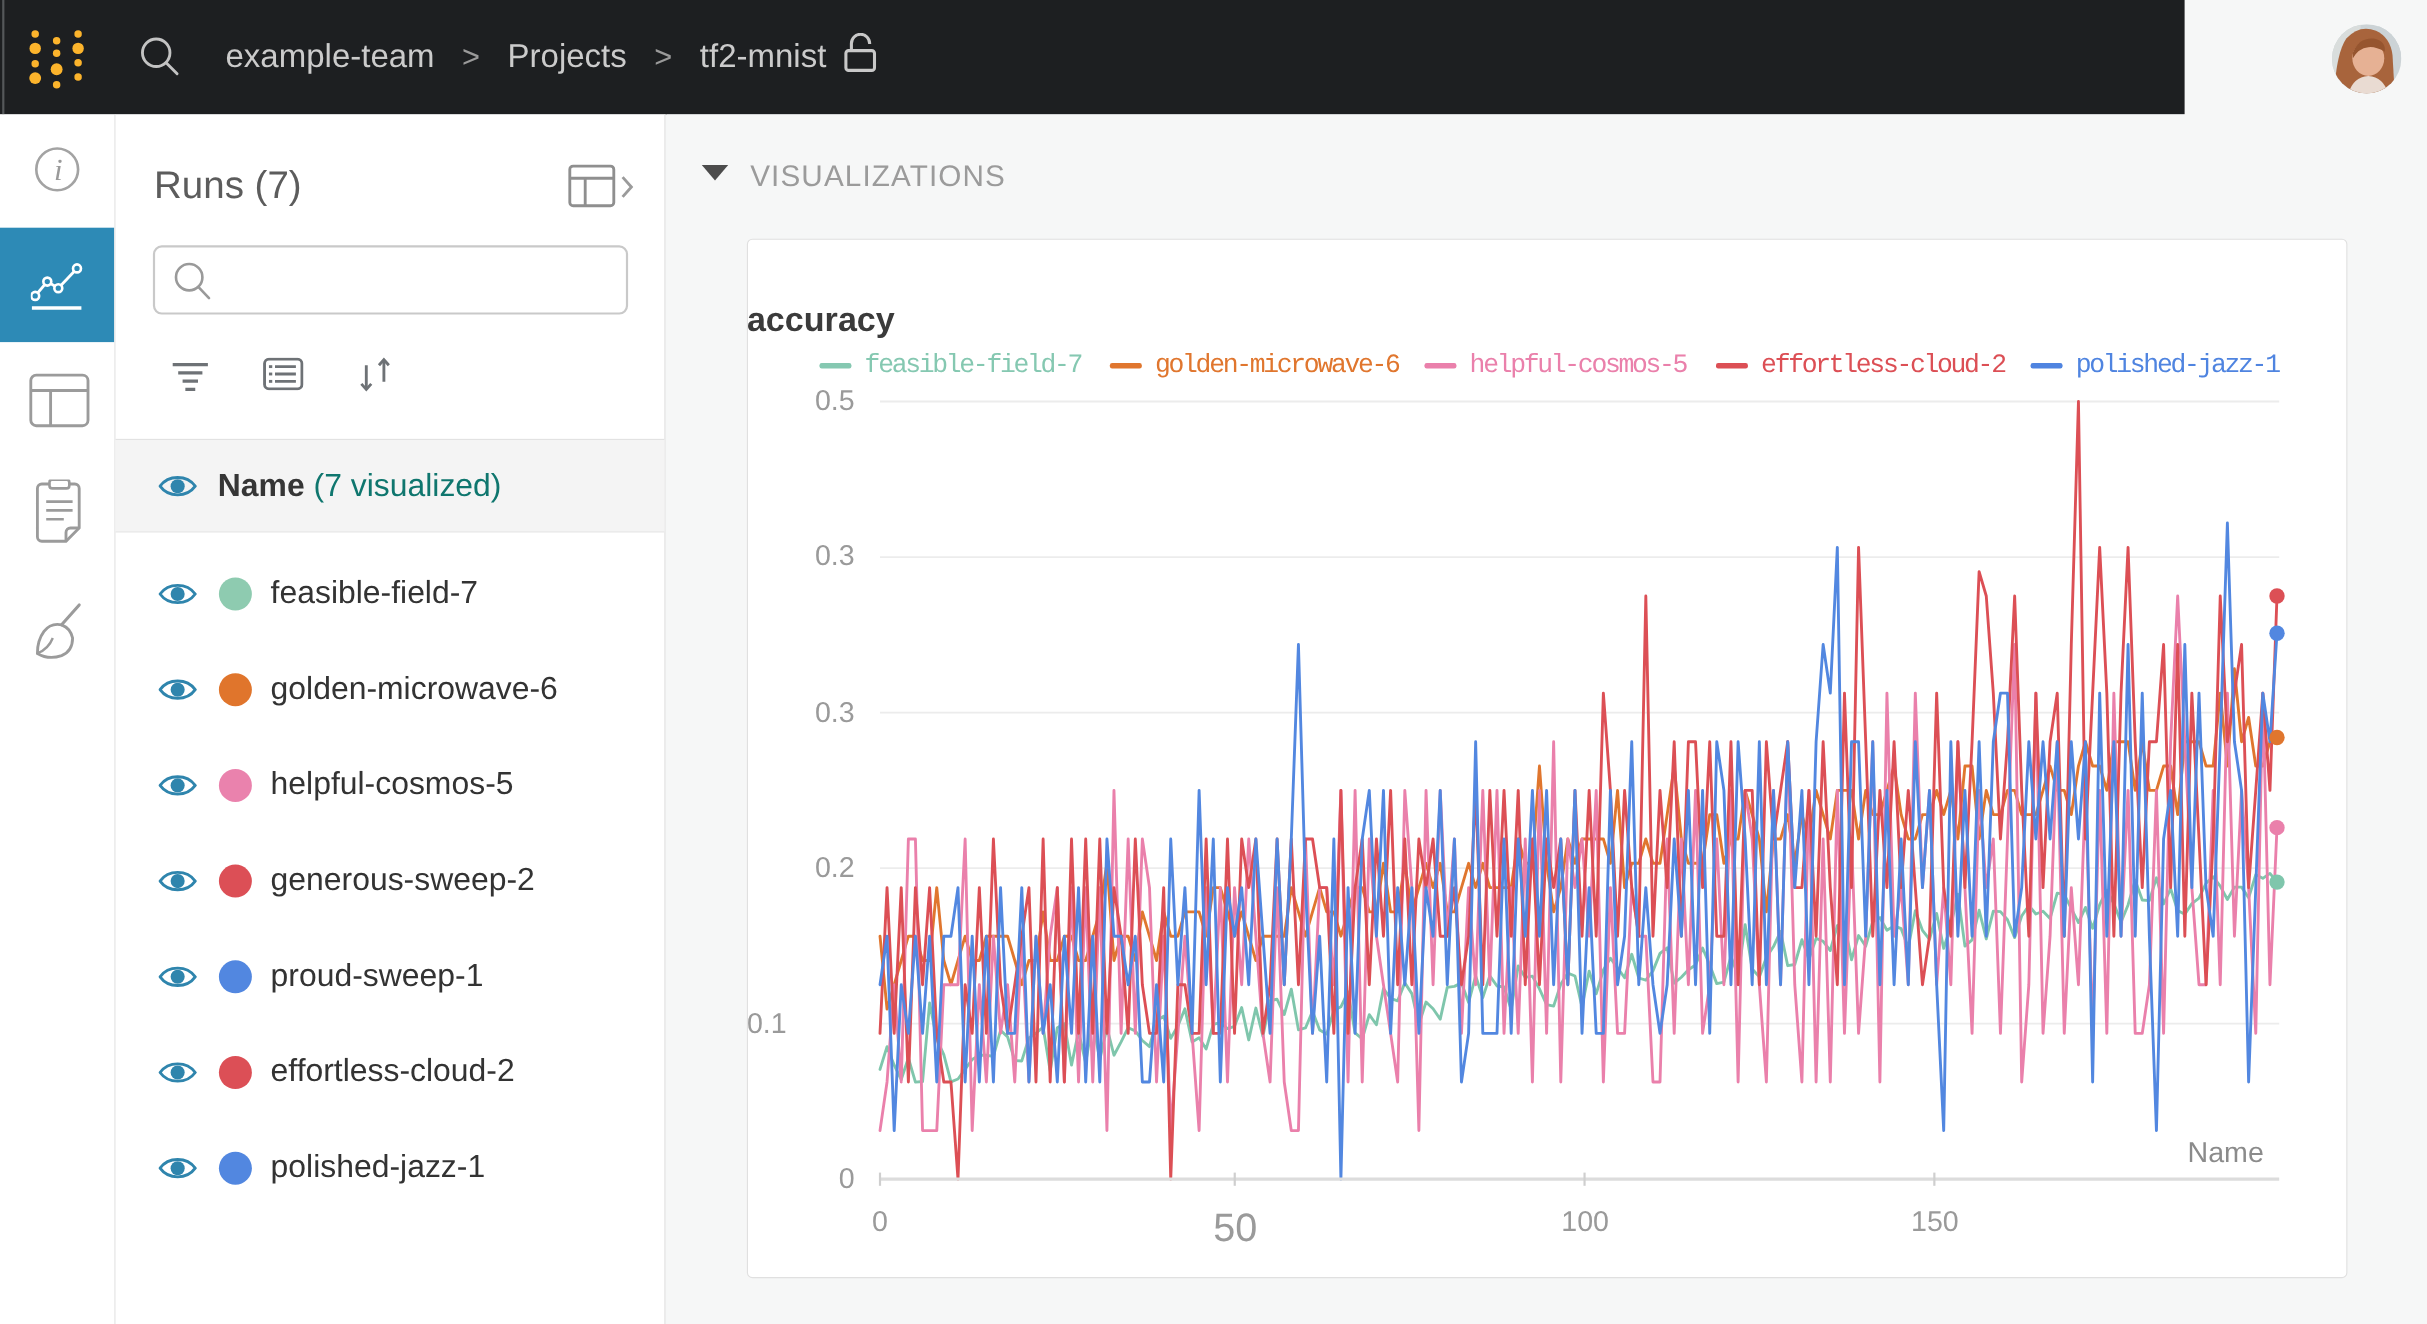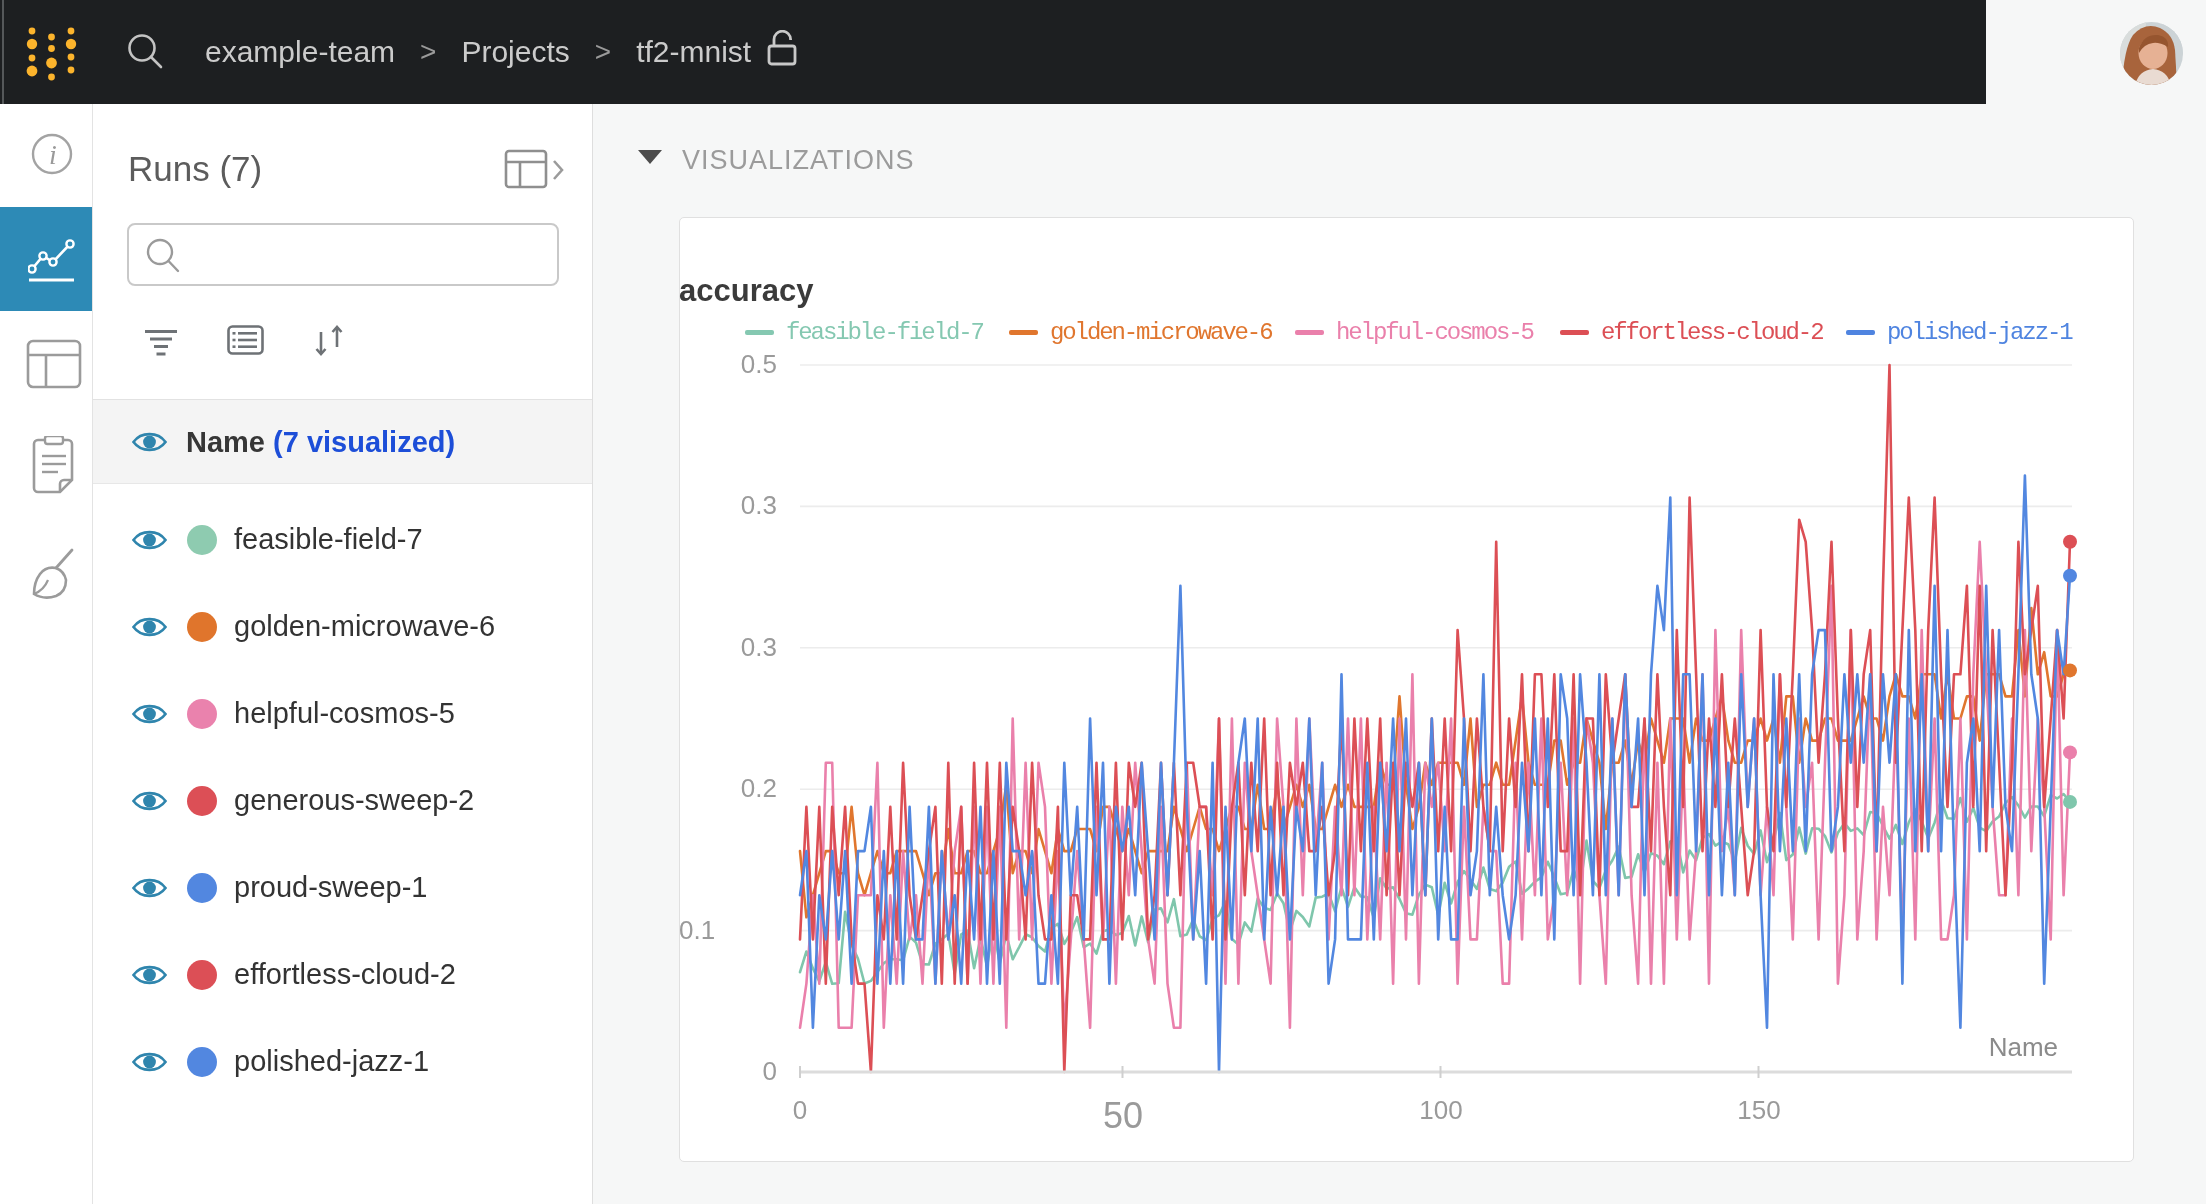--- a/index.html
+++ b/index.html
@@ -2,21 +2,21 @@
 <html><head><meta charset="utf-8"><style>
 *{margin:0;padding:0;box-sizing:border-box}
 html,body{width:2206px;height:1204px;overflow:hidden;background:#f6f7f7;font-family:"Liberation Sans",sans-serif}
 .abs{position:absolute}
 #topbar{position:absolute;left:0;top:0;width:1986px;height:104px;background:#1d1f21}
 #topbar .edge{position:absolute;left:2px;top:0;width:2px;height:104px;background:#55585a}
 #crumbs{position:absolute;left:205px;top:0;height:104px;display:flex;align-items:center;font-size:30px;color:#cbcbcb}
 #crumbs .sep{color:#9a9a9a;margin:0 25px;font-size:28px}
 #sidebar{position:absolute;left:0;top:104px;width:104px;height:1100px;background:#fff}
 #sel{position:absolute;left:0;top:103px;width:104px;height:104px;background:#2d8ab6}
-#runs{position:absolute;left:92px;top:104px;width:501px;height:1100px;background:#fff;border-left:1px solid #e3e3e3;border-right:1px solid #dedede}
+#runs{position:absolute;left:104px;top:104px;width:501px;height:1100px;background:#fff;border-left:1px solid #e3e3e3;border-right:1px solid #dedede}
 #runsTitle{position:absolute;left:35px;top:45px;font-size:35px;color:#5c5c5c}
 #searchbox{position:absolute;left:34px;top:119px;width:432px;height:63px;border:2px solid #c9c9c9;border-radius:8px;background:#fff}
 #nameHdr{position:absolute;left:0px;top:295px;width:499px;height:85px;background:#f4f4f4;border-top:1px solid #e2e2e2;border-bottom:1px solid #e7e7e7}
 .rowtxt{font-size:29px;color:#333}
 #main{position:absolute;left:606px;top:104px;width:1600px;height:1100px;background:#f6f7f7}
 #vizHdr{position:absolute;left:41px;top:41px;font-size:27px;color:#9b9b9b;letter-spacing:1px}
 #addBtn{position:absolute;left:1307px;top:25px;width:269px;height:68px;background:#2e8cb8;border-radius:5px;color:#fff;font-size:27px;display:flex;align-items:center;justify-content:center}
 #panel{position:absolute;left:73px;top:113px;width:1455px;height:945px;background:#fff;border:1px solid #e0e0e0;border-radius:5px}
 #chartTitle{position:absolute;left:0;top:56px;width:1455px;text-align:left;font-size:31px;font-weight:bold;color:#3b3b3b}
 .leg{position:absolute;top:100px;height:30px;display:flex;align-items:center;font-family:"Liberation Mono",monospace;font-size:24px;letter-spacing:-2.1px}
@@ -142,21 +142,21 @@
     <line x1="8" y1="8" x2="8" y2="29.5" stroke="#6e7276" stroke-width="2.6"></line>
     <path d="M3.5,25 L8,30 L12.5,25" fill="none" stroke="#6e7276" stroke-width="2.6"></path>
     <line x1="24" y1="23" x2="24" y2="3.5" stroke="#6e7276" stroke-width="2.6"></line>
     <path d="M19.5,8 L24,3 L28.5,8" fill="none" stroke="#6e7276" stroke-width="2.6"></path>
   </svg>
   <div id="nameHdr"></div>
   <svg class="abs" style="left:39px;top:326px" width="35" height="24" viewBox="0 0 35 24">
  <path d="M1.5,12 C9,1.5 26,1.5 33.5,12 C26,22.5 9,22.5 1.5,12 Z" fill="none" stroke="#2f85ad" stroke-width="2.6"></path>
  <circle cx="17.5" cy="12" r="6.4" fill="#2f85ad"></circle>
     </svg>
-<div class="abs rowtxt" style="left:93px;top:322px;font-weight:bold;color:#363636">Name <span style="font-weight:bold;color:#1d4ed8">(7 visualized)</span></div>
+<div class="abs rowtxt" style="left:93px;top:322px;font-weight:bold;color:#363636">Name <span style="font-weight:normal;color:#0f766e">(7 visualized)</span></div>
 <svg class="abs" style="left:39px;top:424px" width="35" height="24" viewBox="0 0 35 24">
  <path d="M1.5,12 C9,1.5 26,1.5 33.5,12 C26,22.5 9,22.5 1.5,12 Z" fill="none" stroke="#2f85ad" stroke-width="2.6"></path>
  <circle cx="17.5" cy="12" r="6.4" fill="#2f85ad"></circle>
     </svg>
 <div class="abs" style="left:94px;top:421px;width:30px;height:30px;border-radius:50%;background:#8ecbb0"></div>
 <div class="abs rowtxt" style="left:141px;top:419px">feasible-field-7</div>
 <svg class="abs" style="left:39px;top:511px" width="35" height="24" viewBox="0 0 35 24">
  <path d="M1.5,12 C9,1.5 26,1.5 33.5,12 C26,22.5 9,22.5 1.5,12 Z" fill="none" stroke="#2f85ad" stroke-width="2.6"></path>
  <circle cx="17.5" cy="12" r="6.4" fill="#2f85ad"></circle>
     </svg>

